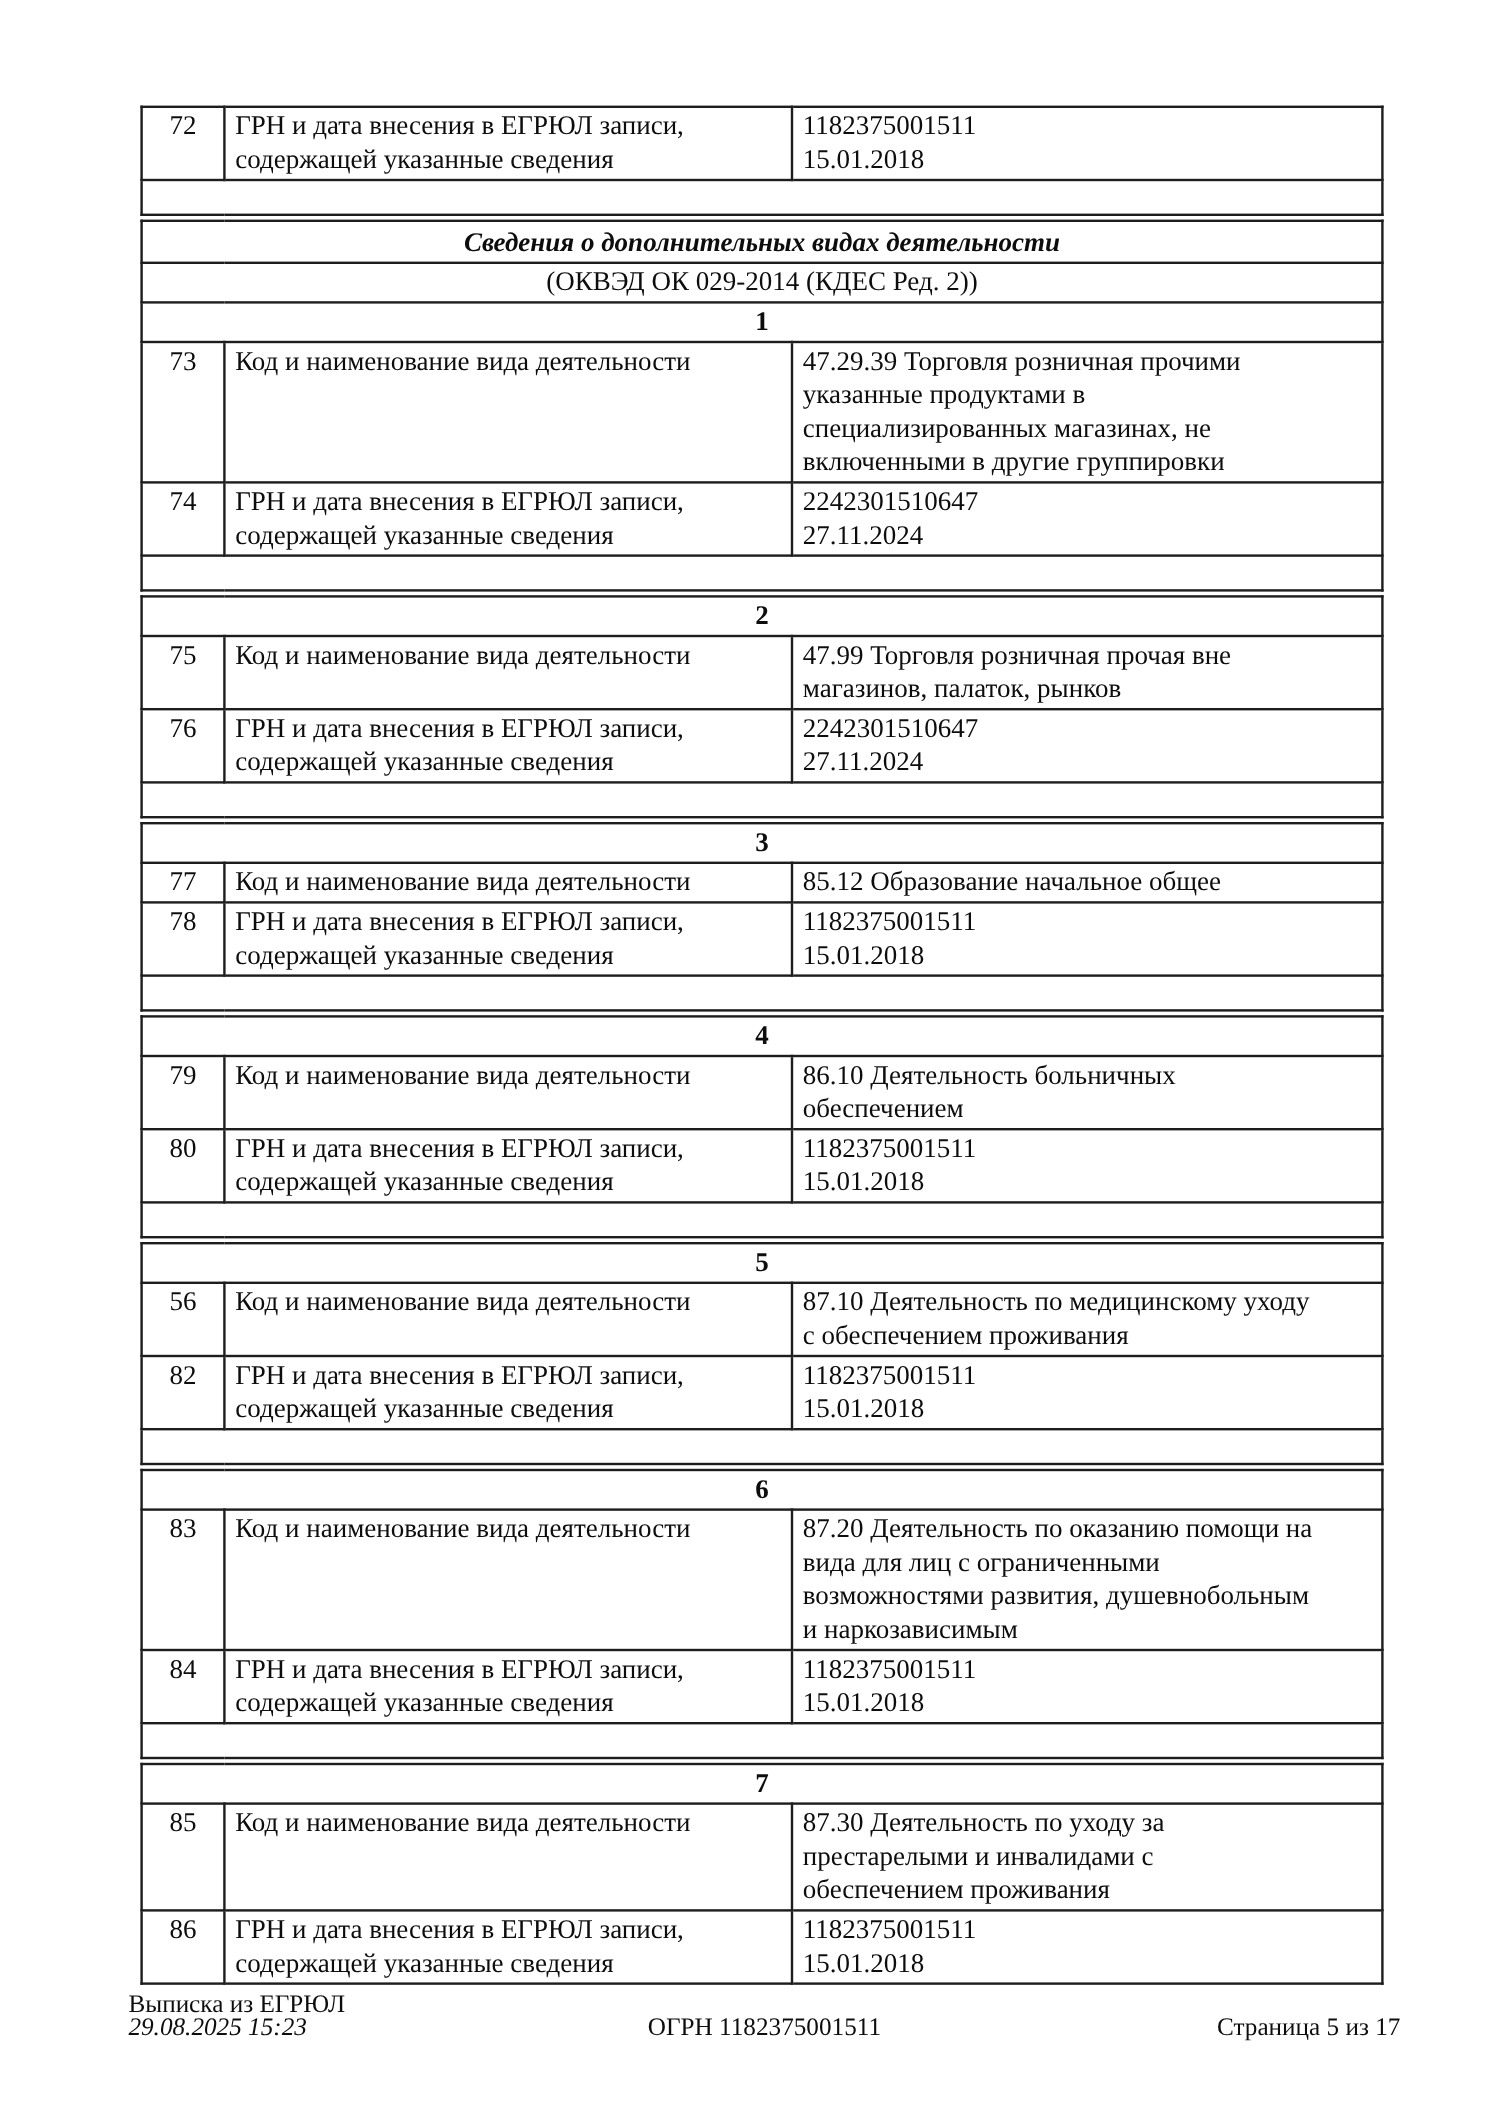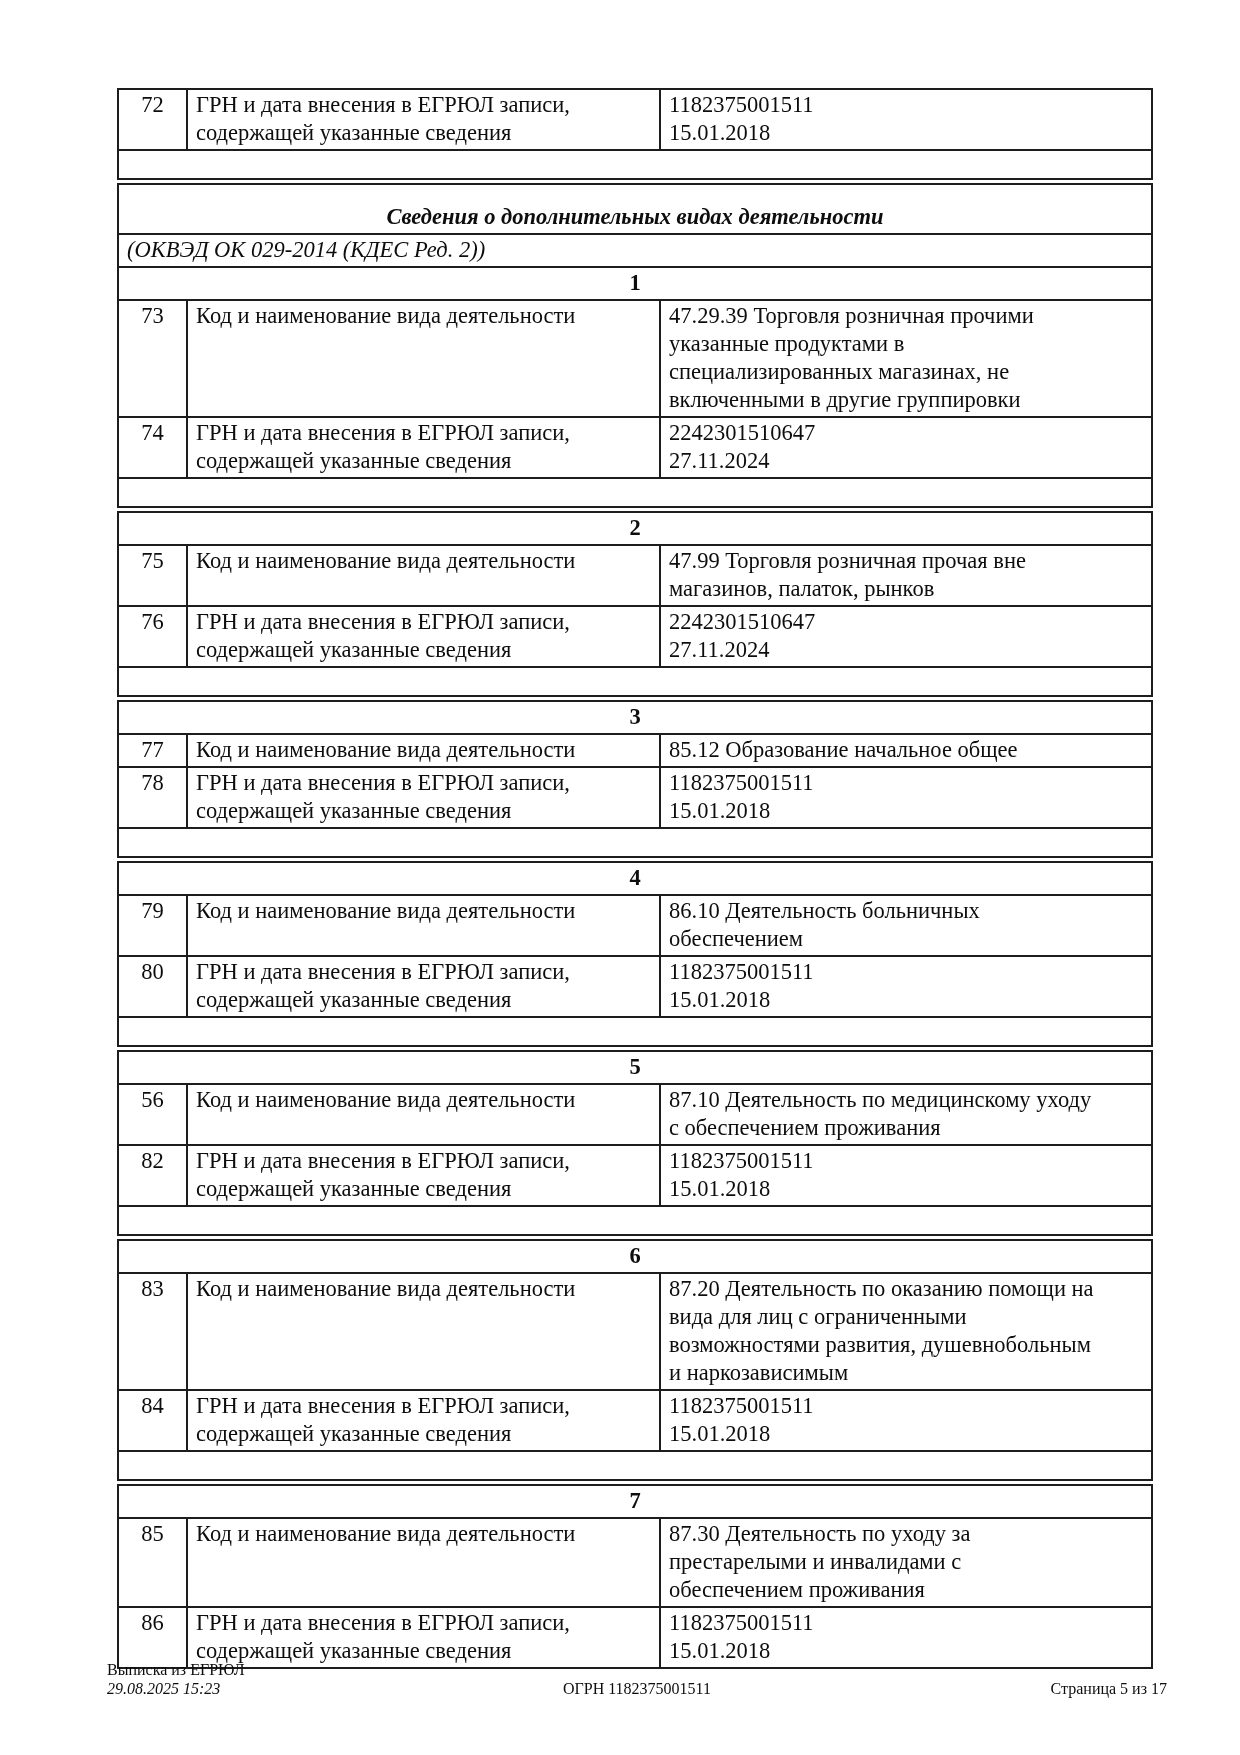--- a/index.html
+++ b/index.html
@@ -24,30 +24,30 @@
   table.grp td {
     border:2px solid #1d1d1d;
     vertical-align:top;
     font-size:22.5px;
     line-height:28px;
     padding:1px 8px 2px 8px;
     overflow:hidden;
   }
   td.num { text-align:center; padding-left:2px; padding-right:2px; }
   tr.blank td { height:29px; }
-  tr.hdr-title td { text-align:center; font-weight:bold; font-style:italic; height:35px; padding-top:18px; }
-  tr.hdr-sub td { text-align:left; font-style:italic; height:31px; }
+  tr.hdr-title td { text-align:center; font-weight:bold; font-style:italic; height:35px; padding-top:3px; }
+  tr.hdr-sub td { text-align:center; height:31px; }
   tr.secno td { text-align:center; font-weight:bold; height:31px; }
   .line { display:block; }
   .footer {
     position:absolute;
     left:107px;
     width:1060px;
     top:1661px;
-    font-size:16px;
+    font-size:21px;
     line-height:18px;
     color:#0d0d0d;
   }
   .footer .row2 { position:relative; height:18px; margin-top:1px; }
   .footer .f-center { position:absolute; left:0; right:0; text-align:center; top:0; }
   .footer .f-left { position:absolute; left:0; top:0;font-style:italic; }
   .footer .f-right { position:absolute; right:0; top:0; }
 </style>
 </head>
 <body>

